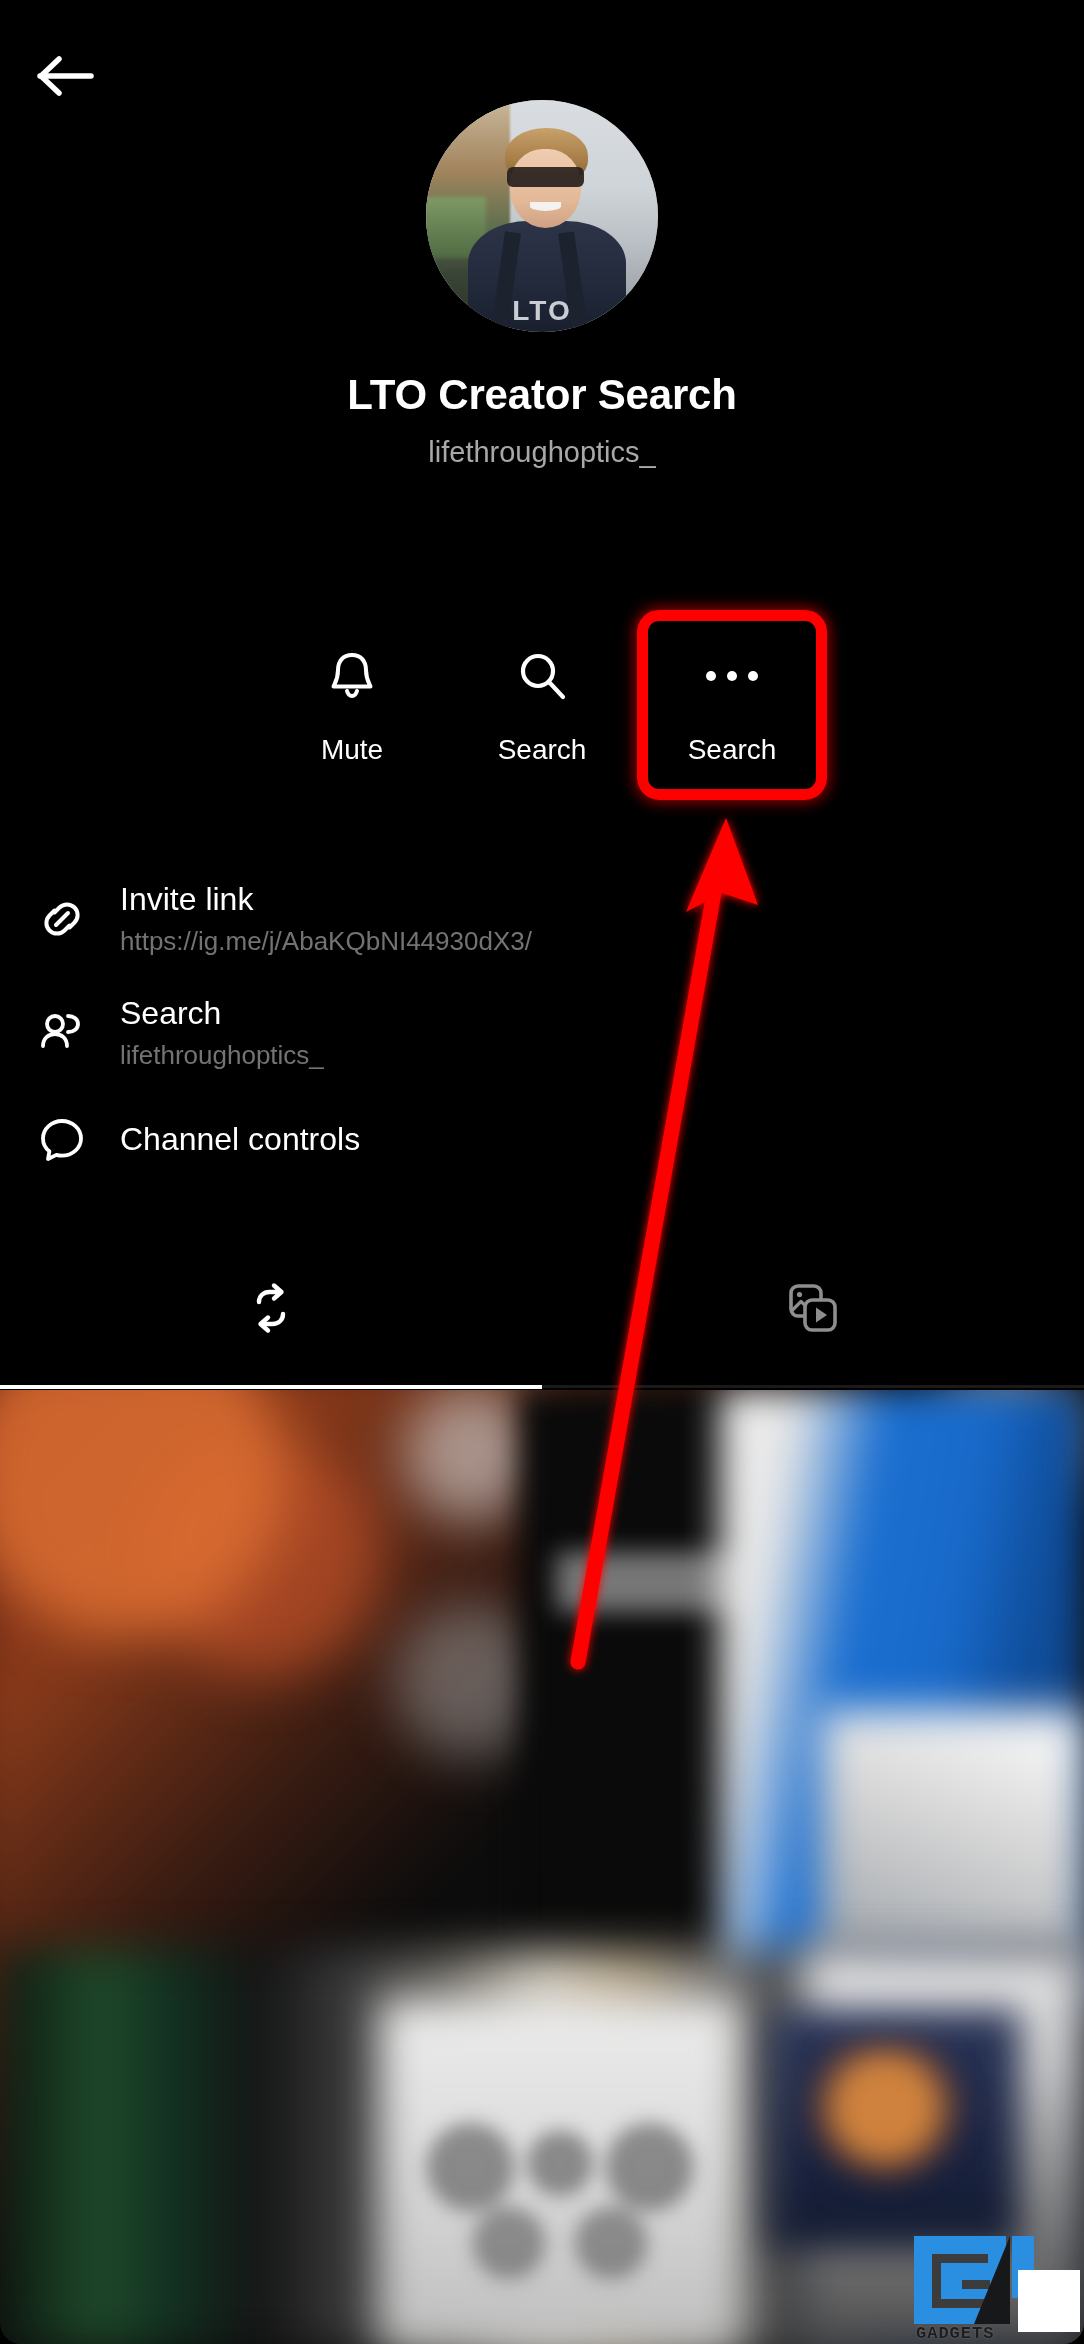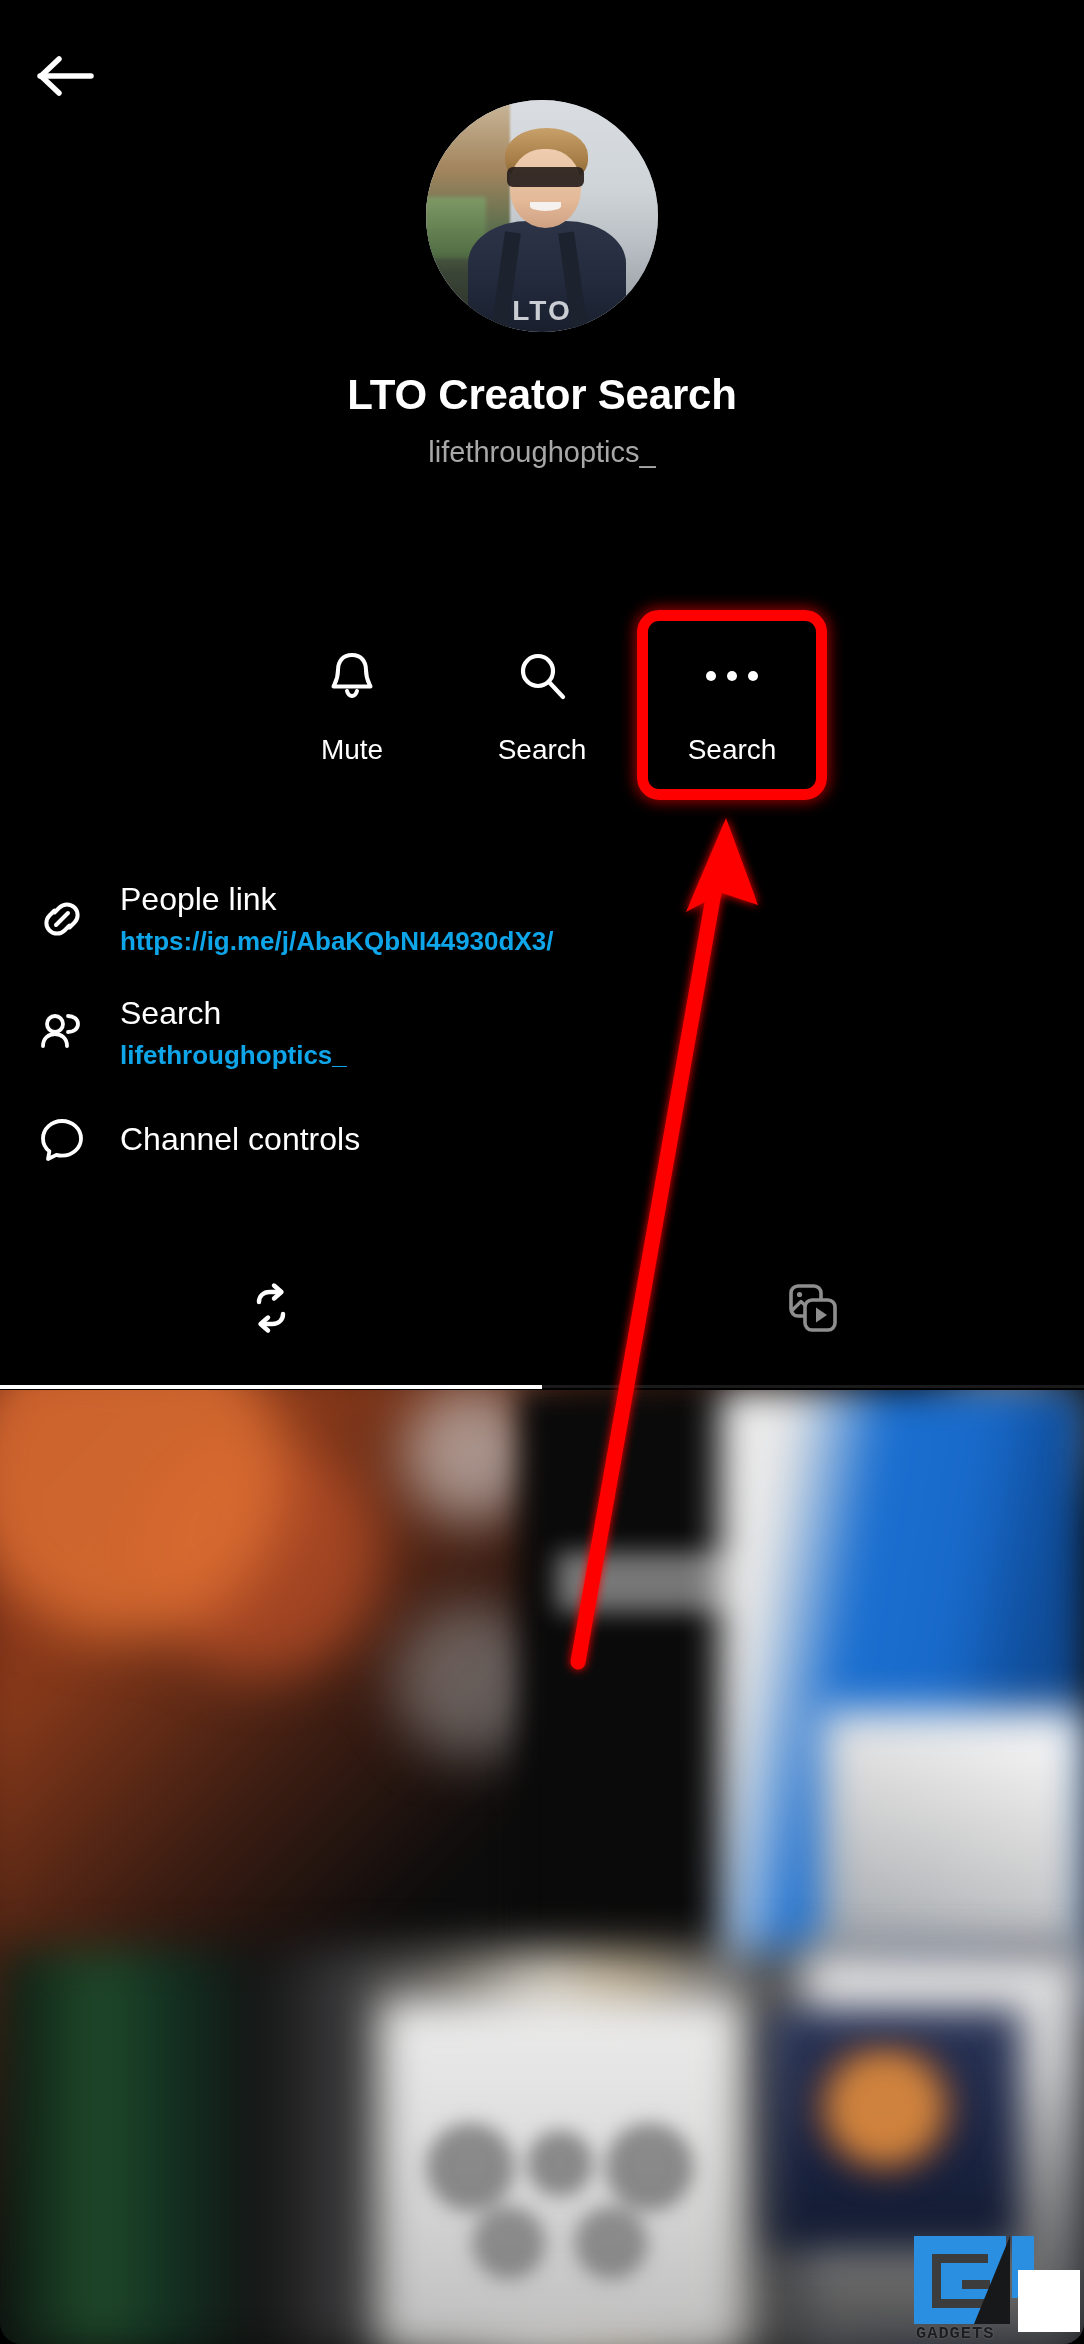--- a/index.html
+++ b/index.html
@@ -190,23 +190,23 @@
     justify-content: flex-start;
   }
   .menu-text { display:flex; flex-direction: column; justify-content:center; }
   .menu-title {
     color: #ffffff;
     font-size: 32px;
     font-weight: 400;
     line-height: 1.2;
   }
   .menu-sub {
-    color: #0ea5e9;
+    color: #737373;
     font-size: 26px;
-    font-weight: 700;
+    font-weight: 400;
     margin-top: 8px;
     line-height: 1.2;
     text-align: center;
   }
 
   
   .tabbar {
     position: absolute;
     top: 1250px;
     left: 0;
@@ -445,21 +445,21 @@
 
     <div class="menu-row">
       <div class="menu-ico">
         <svg width="56" height="56" viewBox="0 0 56 56" fill="none">
           <path d="M22 34 L34 22" stroke="#ffffff" stroke-width="4" stroke-linecap="round"></path>
           <path d="M20.5 21.5 L25.5 16.5 a10.6 10.6 0 0 1 15 15 L35.5 36.5" stroke="#ffffff" stroke-width="4" stroke-linecap="round" fill="none"></path>
           <path d="M35.5 34.5 L30.5 39.5 a10.6 10.6 0 0 1 -15 -15 L20.5 19.5" stroke="#ffffff" stroke-width="4" stroke-linecap="round" fill="none"></path>
         </svg>
       </div>
       <div class="menu-text">
-        <div class="menu-title">People link</div>
+        <div class="menu-title">Invite link</div>
         <div class="menu-sub">https://ig.me/j/AbaKQbNI44930dX3/</div>
       </div>
     </div>
 
     <div class="menu-row">
       <div class="menu-ico">
         <svg width="56" height="56" viewBox="0 0 56 56" fill="none">
           <circle cx="21" cy="20" r="8" stroke="#ffffff" stroke-width="3.8" fill="none"></circle>
           <path d="M9 42 C9 34.5 14.5 30 21 30 C27.5 30 33 34.5 33 42" stroke="#ffffff" stroke-width="3.8" stroke-linecap="round" fill="none"></path>
           <path d="M34 12 C40 12 44 15.5 44 20 C44 24.5 40 28 34 28" stroke="#ffffff" stroke-width="3.8" stroke-linecap="round" fill="none"></path>

